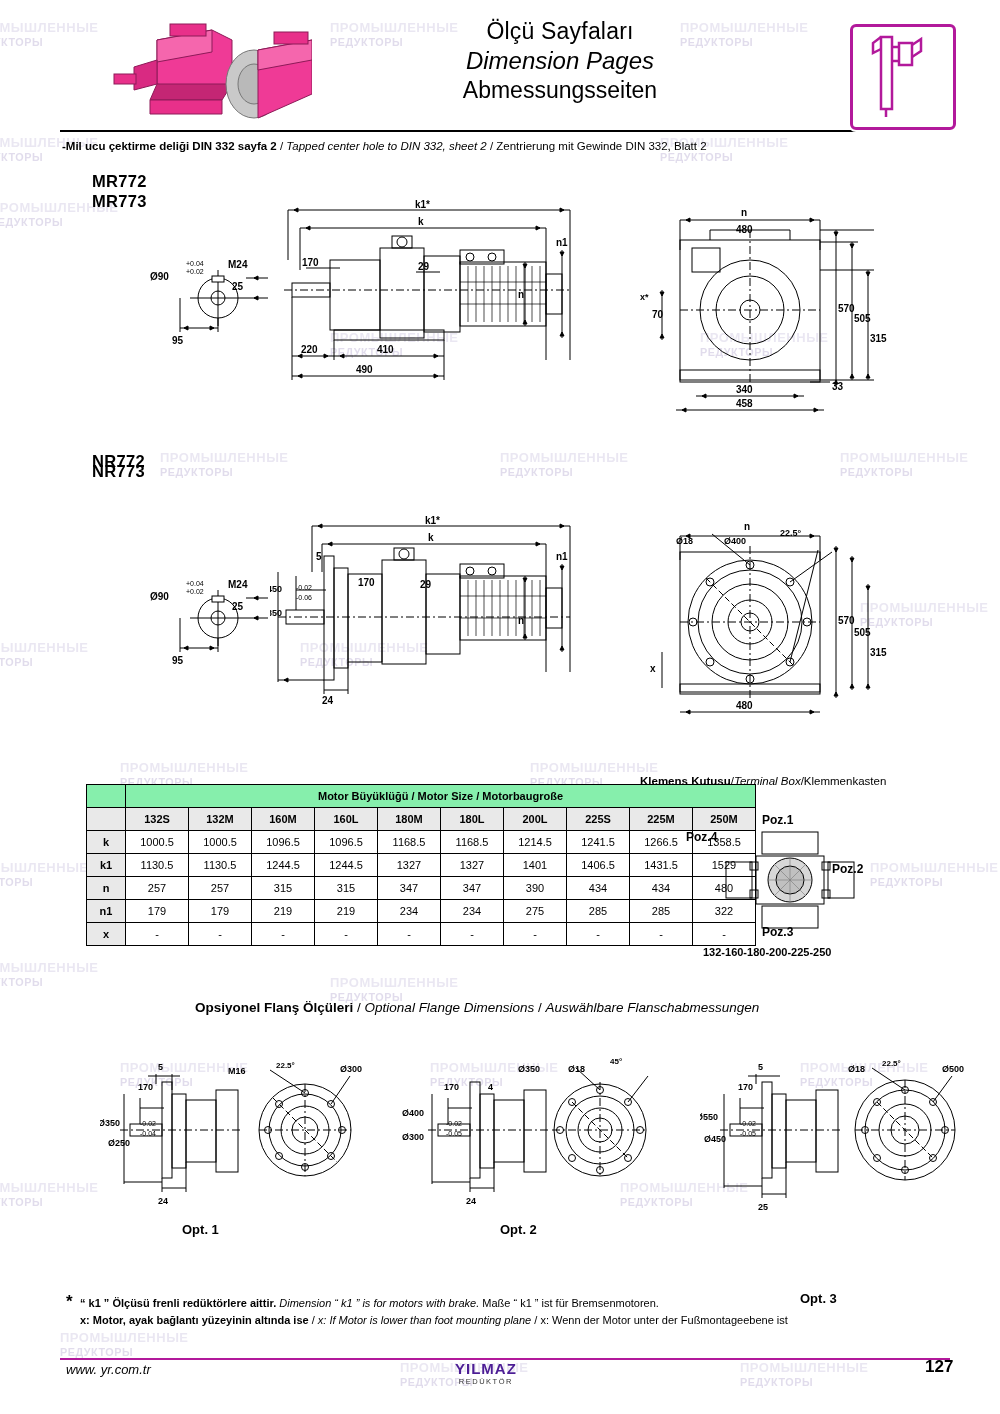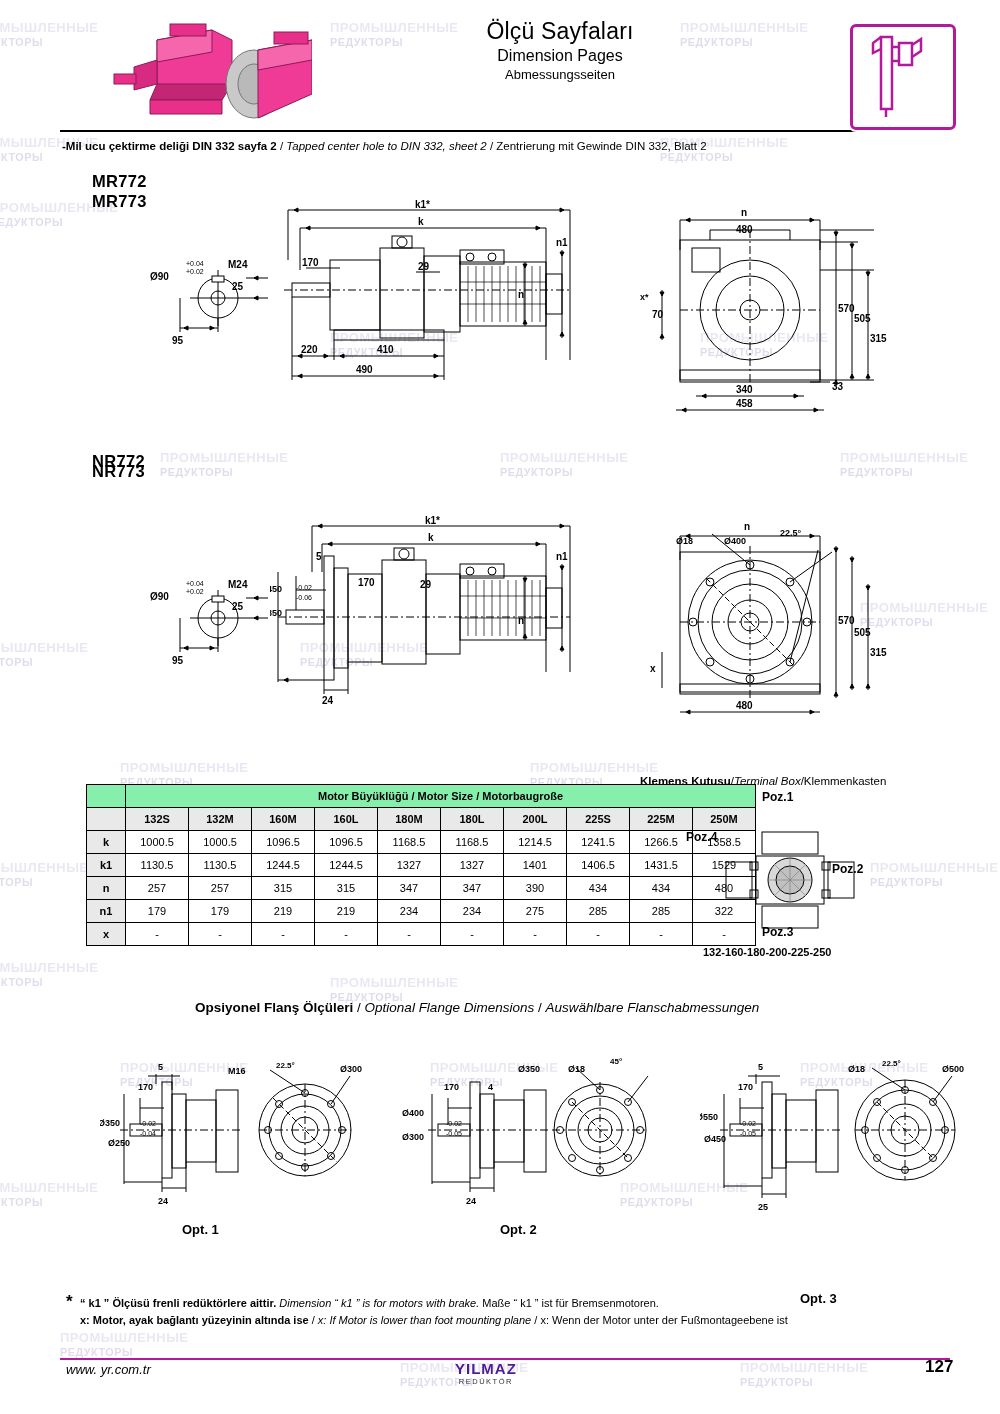--- a/index.html
+++ b/index.html
@@ -11,22 +11,22 @@
   .wm{
     position:absolute;color:#d9d4e8;opacity:.55;font-weight:bold;
     font-size:13px;line-height:15px;letter-spacing:.5px;pointer-events:none;
     transform:rotate(0deg);white-space:nowrap;
   }
   .wm small{display:block;color:#c9c1dd;}
   
   .header{position:absolute;left:60px;top:18px;width:890px;height:110px;}
   .title-block{position:absolute;left:300px;top:0;width:400px;text-align:center;}
   .title-tr{font-size:23px;font-weight:normal;letter-spacing:.2px;}
-  .title-en{font-size:16px;margin-top:2px;}
-  .title-de{font-size:13px;margin-top:2px;}
+  .title-en{font-size:24px;font-style:italic;margin-top:2px;}
+  .title-de{font-size:23px;margin-top:2px;}
   .hrule{position:absolute;left:60px;top:130px;width:890px;border-top:2px solid #000;}
   .caliper-box{
     position:absolute;left:850px;top:24px;width:100px;height:100px;
     border:3px solid #b2199b;border-radius:6px;background:#fff;
     box-shadow:0 0 0 2px #fff;
   }
   .subnote{position:absolute;left:62px;top:140px;font-size:11.5px;font-weight:bold;}
   .subnote i{font-weight:normal;}
   .subnote span.n{font-weight:normal;}
 
@@ -599,21 +599,21 @@
       <line x1="90" y1="40" x2="90" y2="84"></line>
       <line x1="74" y1="46" x2="106" y2="78"></line>
       <line x1="106" y1="46" x2="74" y2="78"></line>
     </g>
     <rect x="50" y="44" width="8" height="8"></rect>
     <rect x="122" y="44" width="8" height="8"></rect>
     <rect x="50" y="72" width="8" height="8"></rect>
     <rect x="122" y="72" width="8" height="8"></rect>
   </g>
 </svg>
-<div class="poz" style="left:762px;top:790px;">Poz.1</div>
+<div class="poz" style="left:762px;top:813px;">Poz.1</div>
 <div class="poz" style="left:832px;top:862px;">Poz.2</div>
 <div class="poz" style="left:762px;top:925px;">Poz.3</div>
 <div class="poz" style="left:686px;top:830px;">Poz.4</div>
 <div class="tbox-sub">132-160-180-200-225-250</div>
 
 <div class="optline">
   <span>Opsiyonel Flanş Ölçüleri</span>
   <span style="font-weight:normal;">/</span>
   <i>Optional Flange Dimensions</i>
   <span style="font-weight:normal;">/</span>

